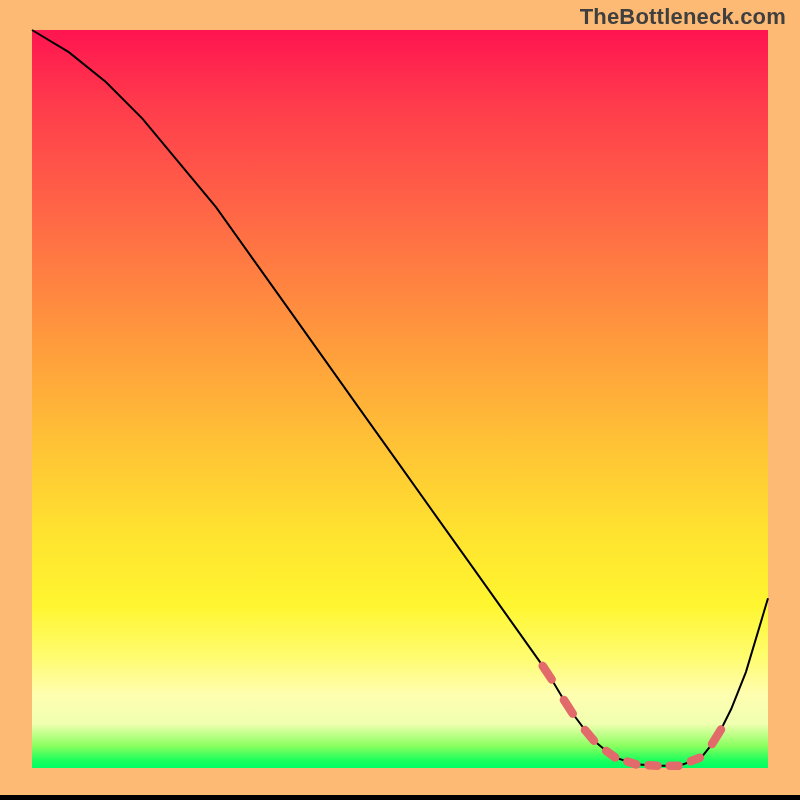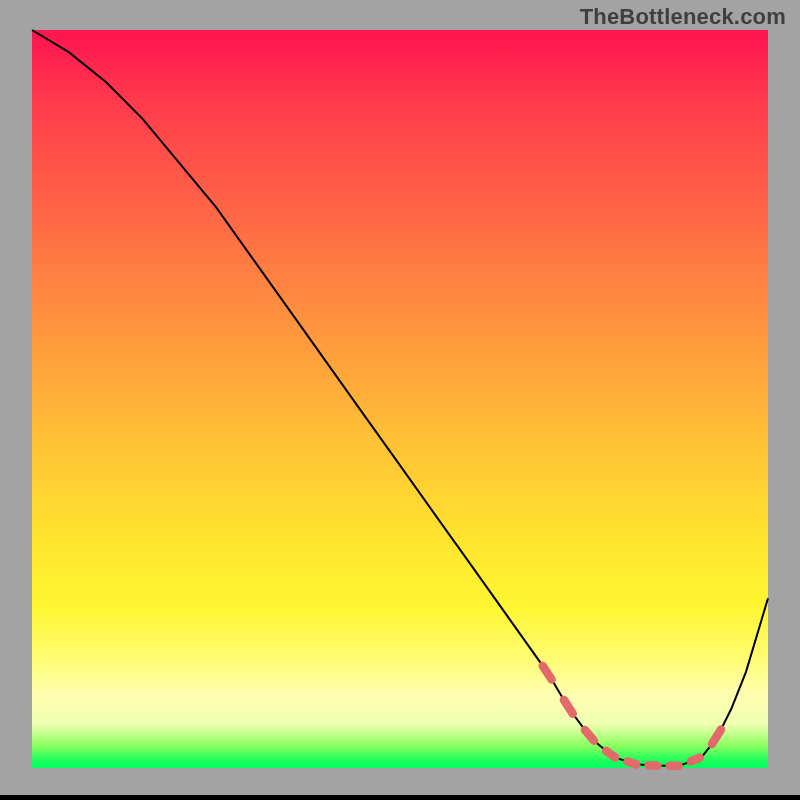--- a/index.html
+++ b/index.html
@@ -8,21 +8,21 @@
     width: 800px;
     height: 800px;
     background: #000000;
     overflow: hidden;
     font-family: Arial, Helvetica, sans-serif;
   }
   .container {
     position: relative;
     width: 800px;
     height: 795px;
-    background: #a3a3a3;
+    background: #fdba74;
   }
   .watermark {
     position: absolute;
     top: 4px;
     right: 14px;
     color: #3f3f3f;
     font-size: 22px;
     font-weight: 600;
     letter-spacing: 0.2px;
     z-index: 10;

